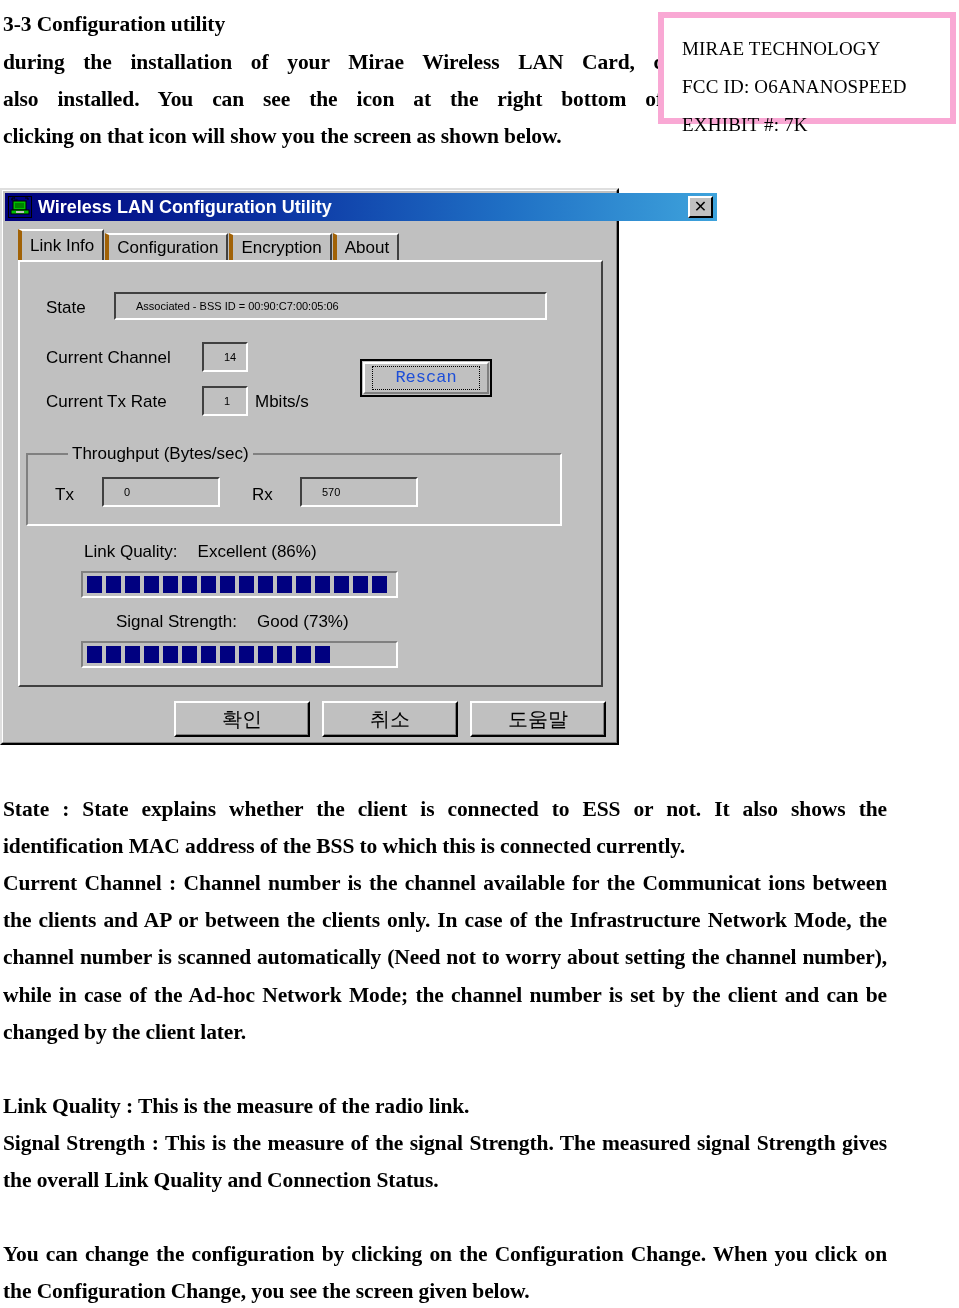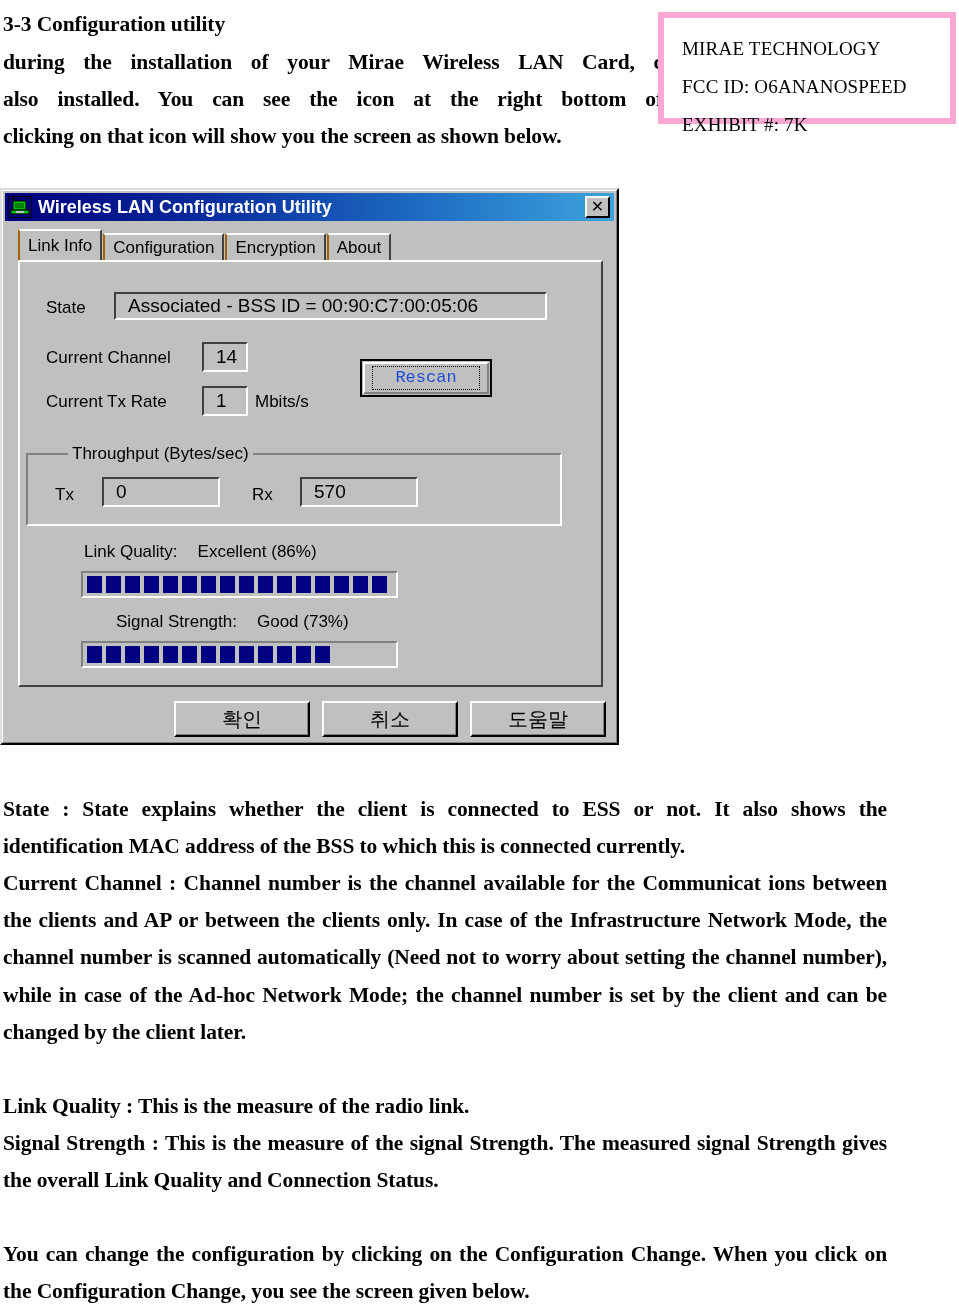--- a/index.html
+++ b/index.html
@@ -87,21 +87,21 @@
     border-right: 1px solid #808080;
     border-bottom: 1px solid #808080;
     pointer-events: none;
   }
 
   
   #titlebar {
     position: absolute;
     left: 3px;
     top: 3px;
-    width: 609px;
+    width: 712px;
     height: 28px;
     background: linear-gradient(to right, #00007b 0%, #0a2fa0 35%, #1f6fc4 70%, #3ea3dc 100%);
     display: flex;
     align-items: center;
   }
   #titlebar-icon {
     width: 24px;
     height: 22px;
     margin-left: 3px;
     margin-right: 6px;
@@ -143,21 +143,21 @@
     position: absolute;
     left: 16px;
     top: 231px - 188px;
     display: flex;
     align-items: flex-end;
   }
   .tab {
     height: 27px;
     background: #c0c0c0;
     border-top: 2px solid #ffffff;
-    border-left: 2px solid #a16207;
+    border-left: 4px solid #a16207;
     border-right: 2px solid #404040;
     box-sizing: border-box;
     display: flex;
     align-items: center;
     padding: 0 8px;
     font-family: "Liberation Sans", "DejaVu Sans", sans-serif;
     font-size: 17px;
     color: #000000;
     white-space: nowrap;
     margin-right: 1px;
@@ -187,23 +187,23 @@
   
   .field {
     background: #c0c0c0;
     border-top: 2px solid #404040;
     border-left: 2px solid #404040;
     border-right: 2px solid #ffffff;
     border-bottom: 2px solid #ffffff;
     box-sizing: border-box;
     display: flex;
     align-items: center;
-    padding-left: 12px;
-    font-family: "Liberation Sans", "DejaVu Sans", sans-serif;
-    font-size: 19px;
+    padding-left: 20px;
+    font-family: "Liberation Sans", "DejaVu Sans", sans-serif;
+    font-size: 11px;
     color: #000000;
     white-space: nowrap;
     overflow: hidden;
   }
   .lbl {
     position: absolute;
     font-family: "Liberation Sans", "DejaVu Sans", sans-serif;
     font-size: 17px;
     color: #000000;
     white-space: nowrap;

